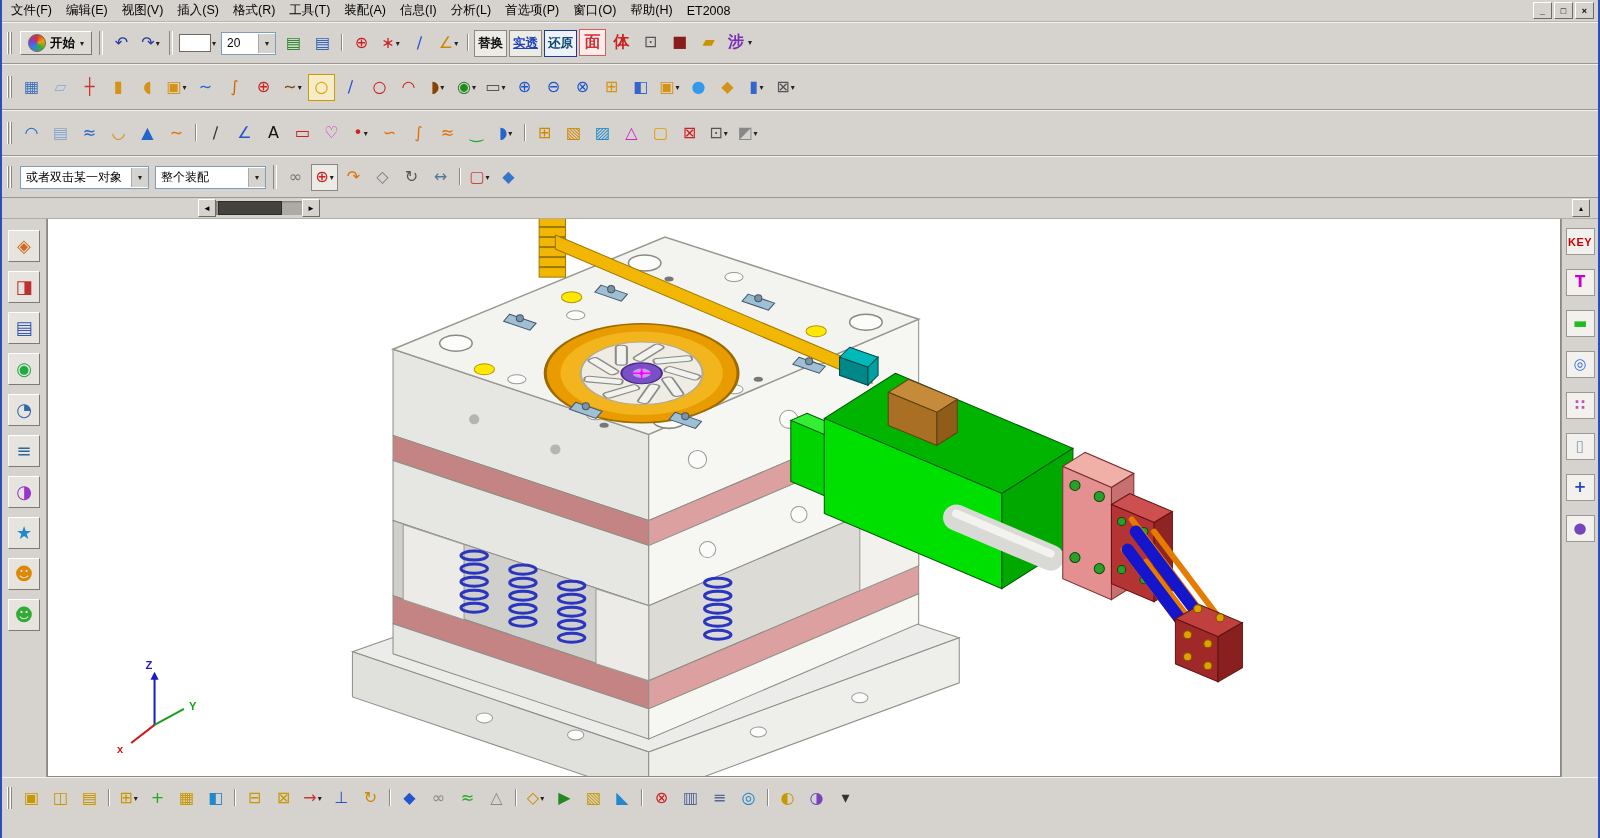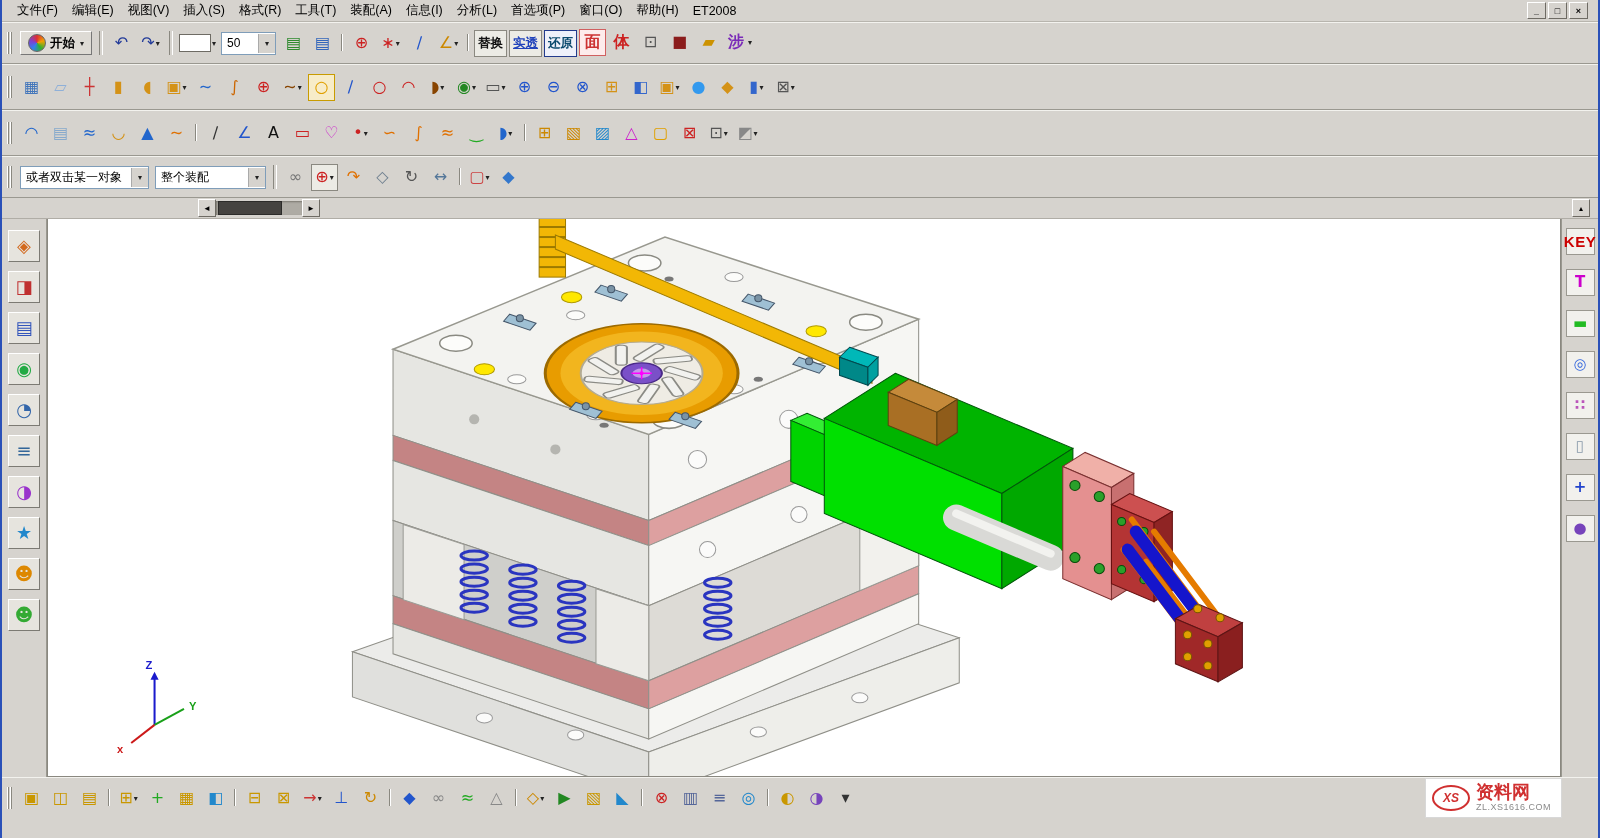--- a/index.html
+++ b/index.html
@@ -1,20 +1,20 @@
 <!DOCTYPE html>
 <html><head>
 <meta charset="utf-8">
 <style>
   html,body{margin:0;padding:0;}
   body{width:1600px;height:838px;overflow:hidden;font-family:"Liberation Sans","DejaVu Sans",sans-serif;background:#d6d3ce;}
   #app{position:relative;width:1600px;height:838px;background:#d6d3ce;box-sizing:border-box;border-left:2px solid #2a50b8;border-right:2px solid #2a50b8;overflow:hidden;}
 
   
-  .menubar{height:21px;display:flex;align-items:center;justify-content:space-between;background:#d6d3ce;border-bottom:1px solid #b8b5ae;padding:0 8px;}
+  .menubar{height:21px;display:flex;align-items:center;justify-content:space-between;background:#d6d3ce;border-bottom:1px solid #b8b5ae;padding:0 2px;}
   .menus{display:flex;align-items:center;}
   .menu-item{font-size:12.5px;padding:2px 7px;cursor:default;white-space:nowrap;}
   .win-controls{display:flex;align-items:center;padding-right:2px;}
   .winbtn{width:17px;height:15px;margin-left:2px;display:inline-flex;align-items:center;justify-content:center;font-size:9px;font-weight:bold;background:#d6d3ce;border:1px solid;border-color:#ffffff #6e6b64 #6e6b64 #ffffff;cursor:default;}
 
   
   .tbrow{display:flex;align-items:center;background:#d6d3ce;border-top:1px solid #f3f2ee;border-bottom:1px solid #9a9890;padding:1px 3px;}
   #row1{height:38px;} #row2{height:42px;} #row3{height:42px;} #selbar{height:38px;}
   .grip{width:5px;height:22px;margin:0 5px 0 2px;background:linear-gradient(90deg,#fff 0 1px,#8a8880 1px 2px,transparent 2px 3px,#fff 3px 4px,#8a8880 4px 5px);}
   .tsep{width:2px;height:24px;border-left:1px solid #8a8880;border-right:1px solid #ffffff;margin:0 4px;}
@@ -53,21 +53,21 @@
   .main{display:flex;height:558px;}
   .leftbar{width:44px;background:#d6d3ce;border-right:1px solid #9a9890;display:flex;flex-direction:column;align-items:center;padding-top:10px;gap:7px;}
   .leftbar .ticon{width:30px;height:30px;background:#e6e4de;border:1px solid;border-color:#fff #7c7a73 #7c7a73 #fff;}
   .leftbar .ticon .g{font-size:18px;}
   .viewport{flex:1;background:#ffffff;border:1px solid #8a8880;border-top:none;position:relative;overflow:hidden;}
   .viewport svg{display:block;width:100%;height:100%;}
   .rightbar{width:36px;background:#d6d3ce;border-left:1px solid #9a9890;display:flex;flex-direction:column;align-items:center;padding-top:8px;gap:12px;}
   .rightbar .ticon{width:27px;height:25px;background:#f2f1ed;border:1px solid #9a9890;}
   .rightbar .ticon .g{font-size:15px;font-weight:bold;}
   .key-tab{background:#fff;}
-  .key-tab .lbl{font-size:15px;font-weight:bold;letter-spacing:.5px;}
+  .key-tab .lbl{font-size:11px;font-weight:bold;letter-spacing:.5px;}
 
   
   .bottombar{height:38px;display:flex;align-items:center;background:#d6d3ce;border-top:1px solid #f3f2ee;padding:1px 3px;}
 
   
   .watermark{position:absolute;right:36px;bottom:20px;background:#ffffff;border:1px solid #d8d8d8;display:flex;align-items:center;gap:6px;padding:4px 10px 4px 6px;z-index:6;}
   .wm-circle{width:34px;height:22px;border:2px solid #d03030;border-radius:50%;display:flex;align-items:center;justify-content:center;color:#d03030;font-weight:bold;font-style:italic;font-size:12px;}
   .wm-col{display:flex;flex-direction:column;align-items:flex-start;line-height:1.1;}
   .wm-brand{color:#d03030;font-size:18px;font-weight:bold;}
   .wm-url{color:#8a8a8a;font-size:9px;letter-spacing:.5px;}
@@ -118,21 +118,21 @@
         </span><span class="ticon">
           <span class="g" style="color: rgb(34, 58, 153);">↷</span>
           <span class="caret">▾</span>
         </span></span>
     <span class="tsep"></span>
     <span class="ticon swatch-btn">
       <span class="swatch"></span>
       <span class="caret">▾</span>
     </span>
     <span class="csel layer-box">
-      <span class="val">50</span>
+      <span class="val">20</span>
       <span class="arrow">▾</span>
     </span>
     <span>
       
     <span class="ticon">
           <span class="g" style="color: rgb(46, 139, 46);">▤</span>
         </span><span class="ticon">
           <span class="g" style="color: rgb(51, 102, 187);">▤</span>
         </span><span class="tsep"></span><span class="ticon">
           <span class="g" style="color: rgb(204, 34, 34);">⊕</span>
@@ -697,21 +697,14 @@
           <span class="g" style="color: rgb(34, 136, 204);">◎</span>
         </span><span class="tsep"></span><span class="ticon">
           <span class="g" style="color: rgb(201, 151, 0);">◐</span>
         </span><span class="ticon">
           <span class="g" style="color: rgb(119, 68, 187);">◑</span>
         </span><span class="ticon">
           <span class="g" style="color: rgb(51, 51, 51);">▾</span>
         </span></span>
   </div>
 
-  <div class="watermark">
-    <span class="wm-circle">XS</span>
-    <span class="wm-col">
-      <span class="wm-brand">资料网</span>
-      <span class="wm-url">ZL.XS1616.COM</span>
-    </span>
-  </div>
 
 </div>
 
 </body></html>

